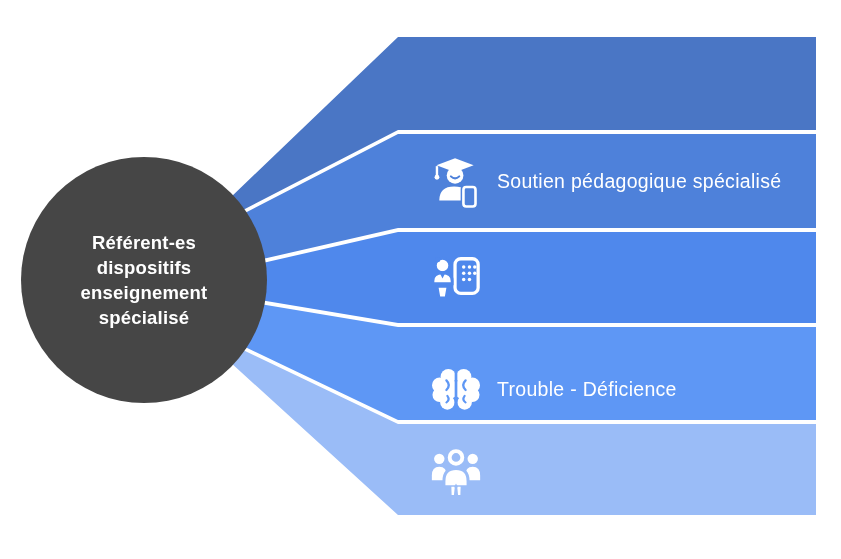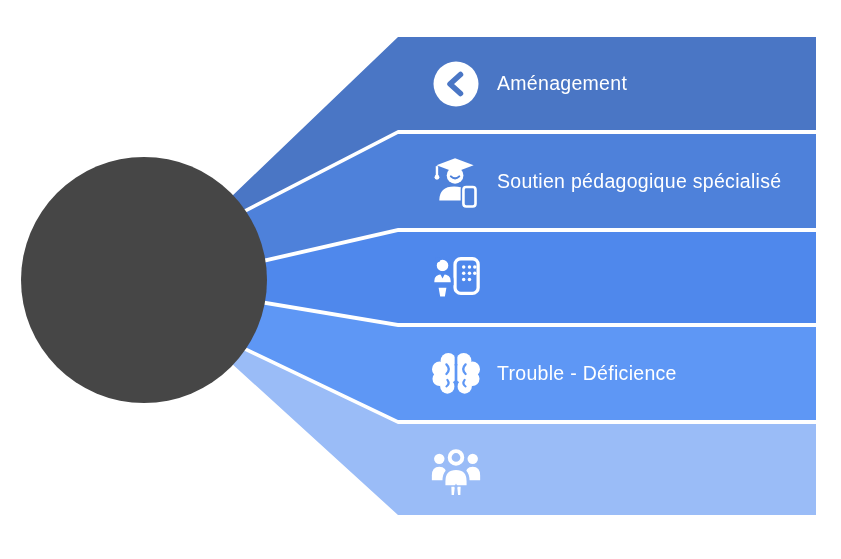--- a/index.html
+++ b/index.html
@@ -30,30 +30,25 @@
 
   <svg class="shapes" viewBox="0 0 841 559">
     <polygon points="230,198 398,37 816,37 816,130 398,130 243,210" fill="#4a76c5"></polygon>
     <polygon points="243,214 398,134 816,134 816,228 398,228 254,261" fill="#4e81da"></polygon>
     <polygon points="254,265 398,232 816,232 816,323 398,323 254,299" fill="#4f88ec"></polygon>
     <polygon points="254,303 398,327 816,327 816,420 398,420 243,346" fill="#5e97f5"></polygon>
     <polygon points="243,350 398,424 816,424 816,515 398,515 230,362" fill="#9abcf7"></polygon>
     <circle cx="144" cy="280" r="123" fill="#464646"></circle>
   </svg>
 
+  <div class="hub-label">Référent-es
+dispositifs
+enseignement
+spécialisé</div>
 
-  <div class="row" style="top:37px;height:93px;">
-    <span class="icon-box">
-      <svg width="46" height="46" viewBox="0 0 46 46">
-        <circle cx="23" cy="23" r="22.5" fill="#ffffff"></circle>
-        <path d="M27.5 13.5 L17 23 L27.5 32.5" fill="none" stroke-width="5.5" stroke-linecap="round" stroke-linejoin="round" stroke="#4a76c5"></path>
-      </svg>
-    </span>
-    <span class="band-label">Aménagement</span>
-  </div>
 
   <div class="row" style="top:134px;height:94px;">
     <span class="icon-box">
       <svg width="52" height="54" viewBox="0 0 56 58">
         <line x1="7.5" y1="13" x2="7.5" y2="23" stroke="#ffffff" stroke-width="2.6"></line>
         <circle cx="7.5" cy="25" r="2.6" fill="#ffffff"></circle>
         <polygon points="7,12 27,4.5 47,12 27,19.5" fill="#ffffff"></polygon>
         <circle cx="27" cy="23" r="9" fill="#ffffff"></circle>
         <path d="M22.5 24 Q27 28.5 31.5 24" fill="none" stroke-width="2.2" stroke-linecap="round" stroke="#4e81da"></path>
         <path d="M10 50 Q10 35 26 35 Q42 35 42 50 Z" fill="#ffffff"></path>
@@ -80,21 +75,21 @@
         </g>
         <circle cx="13" cy="14" r="7.5" fill="#ffffff" stroke-width="3" stroke="#4f88ec"></circle>
         <circle cx="8" cy="8" r="2.6" fill="#4f88ec"></circle>
         <path d="M3 33 L3 30 Q3 21.5 13 21.5 Q23 21.5 23 30 L23 33 Z" fill="#ffffff" stroke-width="3" stroke="#4f88ec"></path>
         <polygon points="10,21.5 16,21.5 13,27.5" fill="#4f88ec"></polygon>
         <polygon points="7.5,36 18.5,36 16.5,47.5 9.5,47.5" fill="#ffffff" stroke-width="2.5" stroke="#4f88ec"></polygon>
       </svg>
     </span>
   </div>
 
-  <div class="row" style="top:327px;height:93px;">
+  <div class="row" style="top:343px;height:93px;">
     <span class="icon-box">
       <svg width="54" height="48" viewBox="0 0 56 50">
         <g fill="#ffffff">
           <circle cx="20" cy="11" r="8"></circle>
             <circle cx="36" cy="11" r="8"></circle>
           <circle cx="11" cy="20" r="8"></circle>
             <circle cx="45" cy="20" r="8"></circle>
           <circle cx="11" cy="30" r="7.5"></circle>
             <circle cx="45" cy="30" r="7.5"></circle>
           <circle cx="19" cy="38" r="7.5"></circle>

